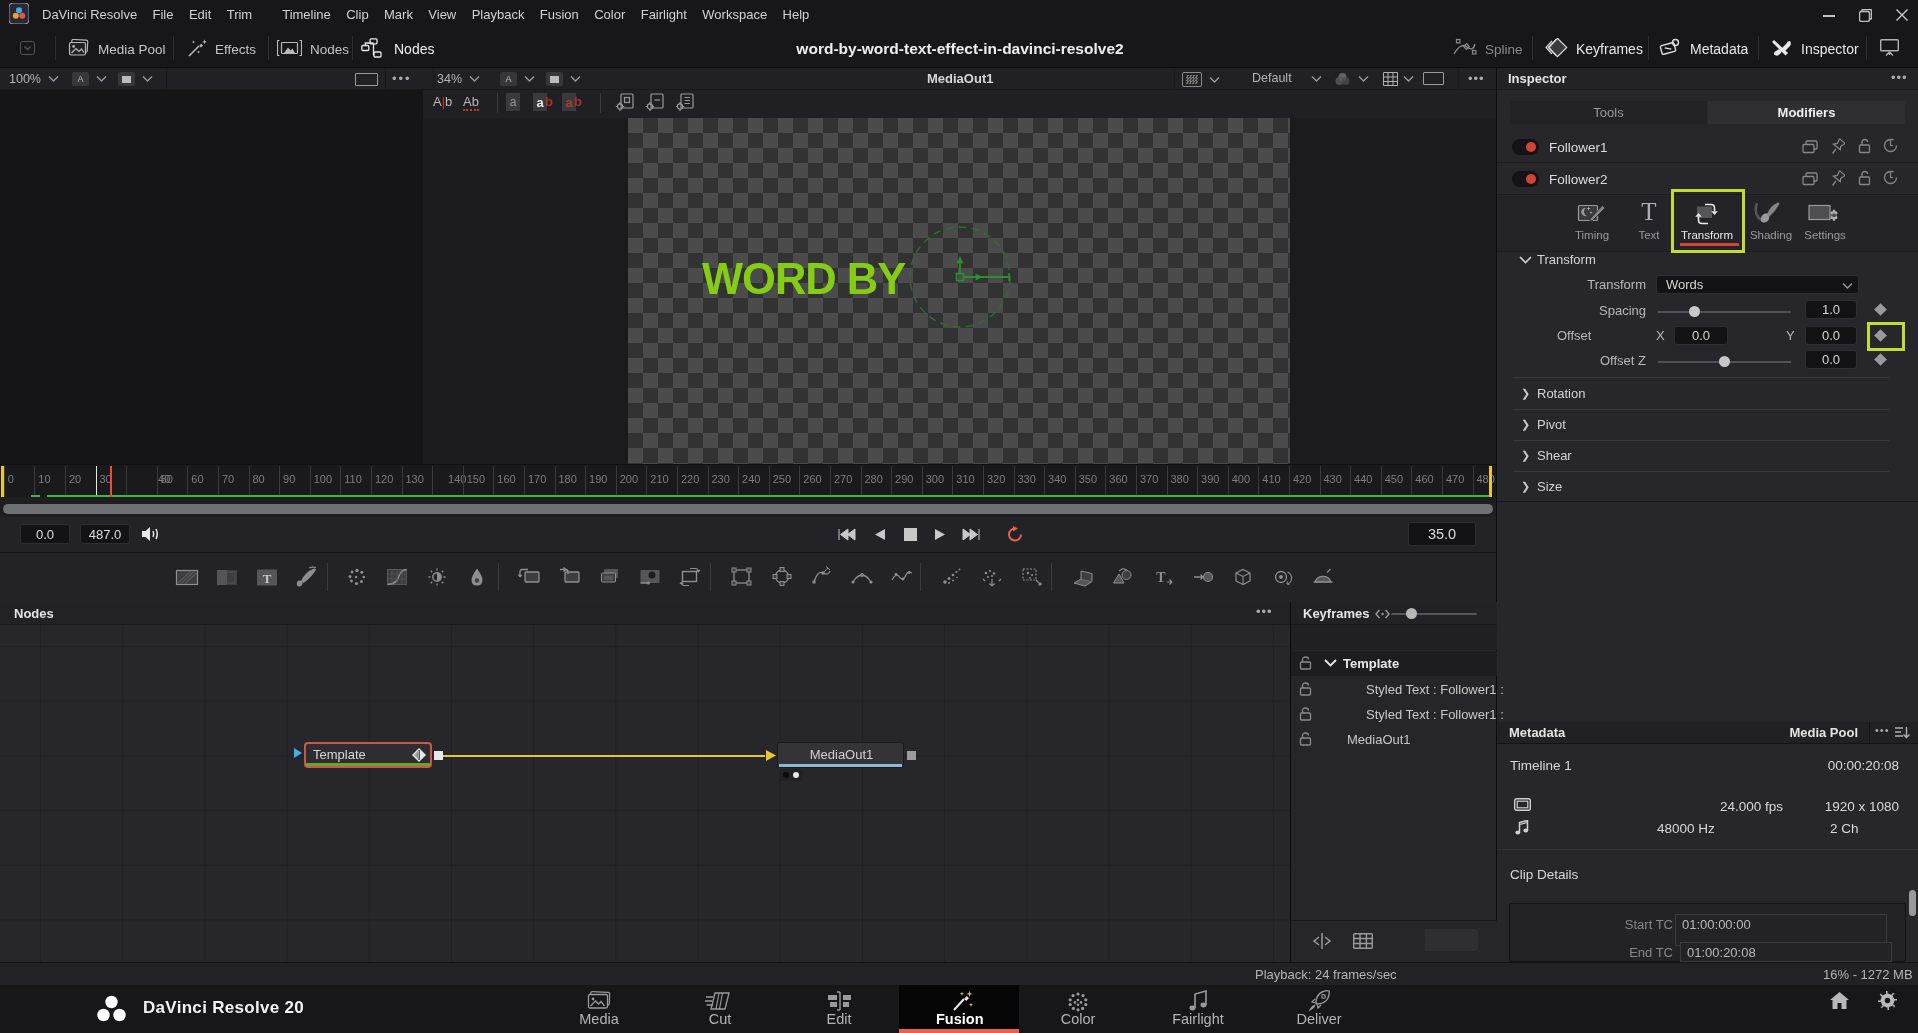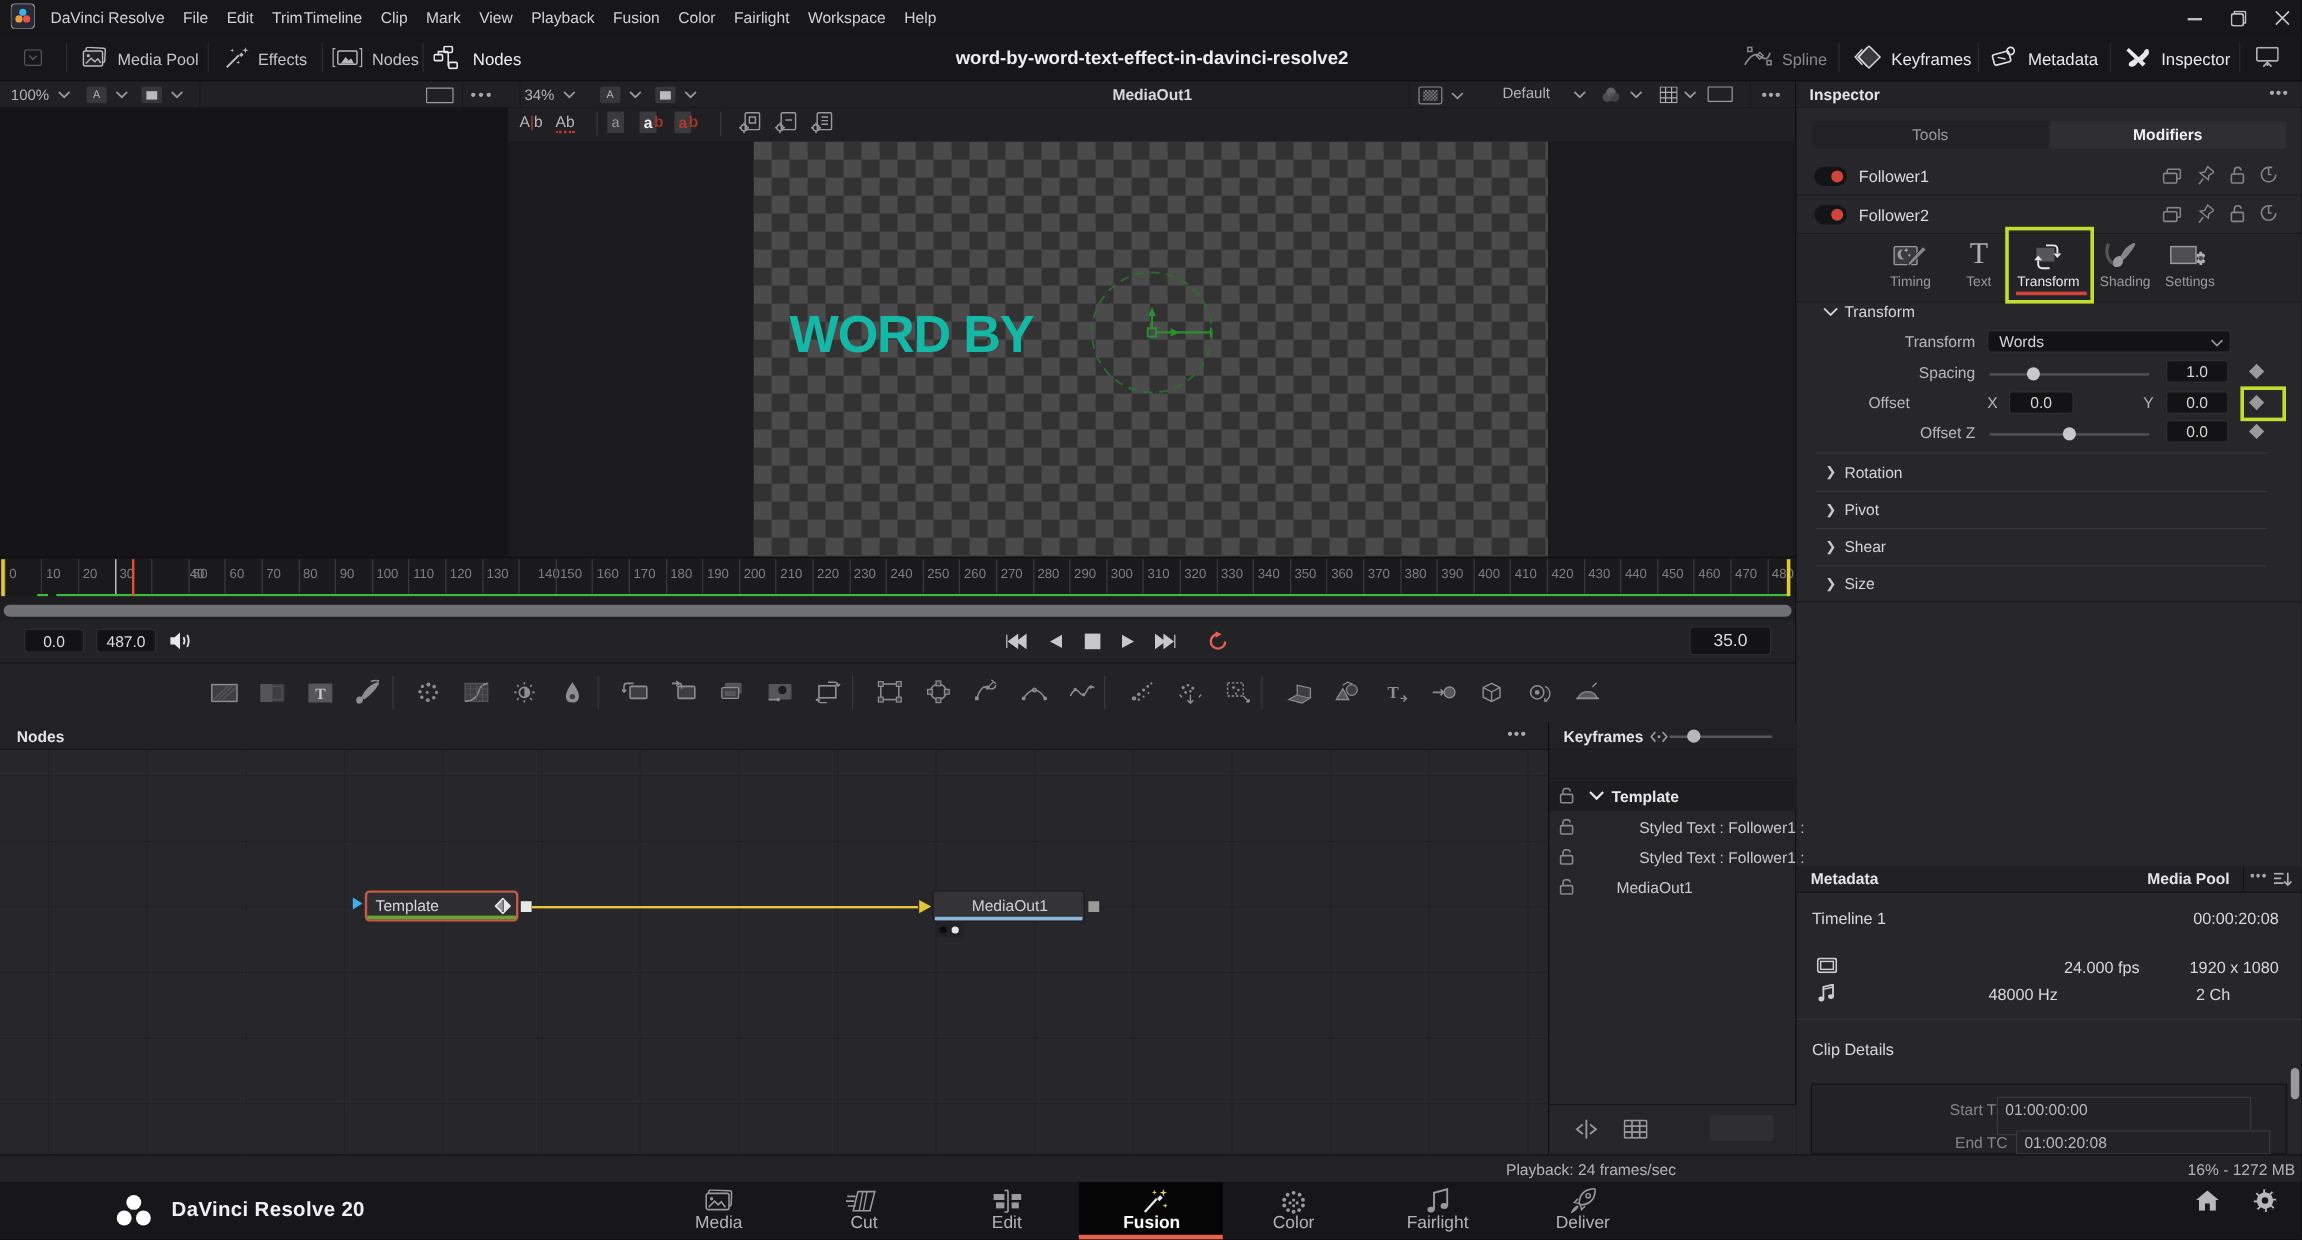--- a/index.html
+++ b/index.html
@@ -15,21 +15,21 @@
   <svg class="abs" style="left:9px;top:3px;" width="20" height="21" viewBox="0 0 20 21">
     <rect x="0" y="0" width="20" height="21" rx="4" fill="#2a2a36" stroke="#9a9aa6" stroke-width="1"></rect>
     <circle cx="10" cy="7.2" r="3" fill="#3bb3e8"></circle>
     <circle cx="6.8" cy="12.8" r="3" fill="#e8a13b"></circle>
     <circle cx="13.2" cy="12.8" r="3" fill="#e85548"></circle>
   </svg>
   <div class="row" style="position:absolute;left:42px;top:0;height:28px;font-size:13px;color:#d2d2d2;">
     <span style="margin-right:15.4px;">DaVinci Resolve</span>
     <span style="margin-right:15.4px;">File</span>
     <span style="margin-right:15.4px;">Edit</span>
-    <span style="margin-right:1px;">Trim</span>
+    <span style="margin-right:30px;">Trim</span>
     <span style="margin-right:15.4px;">Timeline</span>
     <span style="margin-right:15.4px;">Clip</span>
     <span style="margin-right:15.4px;">Mark</span>
     <span style="margin-right:15.4px;">View</span>
     <span style="margin-right:15.4px;">Playback</span>
     <span style="margin-right:15.4px;">Fusion</span>
     <span style="margin-right:15.4px;">Color</span>
     <span style="margin-right:15.4px;">Fairlight</span>
     <span style="margin-right:15.4px;">Workspace</span>
     <span>Help</span>
@@ -230,21 +230,21 @@
       <rect x="6" y="1" width="12" height="14" rx="1" fill="none" stroke="#9a9a9a" stroke-width="1.2"></rect>
       <path d="M9.5 4.5 H15 M9.5 7.5 H15 M9.5 10.5 H15" stroke="#9a9a9a" stroke-width="1.2"></path>
       <circle cx="5" cy="13.5" r="2.6" fill="none" stroke="#9a9a9a" stroke-width="1.2"></circle>
       <path d="M5 9 V11 M5 16 V18 M0.8 13.5 H2.5 M7.5 13.5 H9.2" stroke="#9a9a9a" stroke-width="1.2"></path>
     </svg>
 
   <div class="abs" style="left:423px;top:50px;width:1073px;height:346px;background:#1b1b1e;"></div>
 
   <div class="abs" style="left:628px;top:50px;width:662px;height:346px;background:repeating-conic-gradient(#323232 0 25%,#4b4b4b 0 50%);background-size:30px 30px;"></div>
 
-  <div class="abs" style="left:658px;top:187px;width:230px;height:44px;font-size:43.5px;font-weight:bold;color:#14b8a6;letter-spacing:-1px;white-space:nowrap;">WORD BY</div>
+  <div class="abs" style="left:658px;top:187px;width:230px;height:44px;font-size:43.5px;font-weight:bold;color:#84cc16;letter-spacing:-1px;white-space:nowrap;padding-left:44px;">WORD BY</div>
 
   <svg class="abs" style="left:905px;top:152px;" width="112" height="112" viewBox="0 0 112 112">
     <circle cx="55" cy="57" r="50" fill="none" stroke="#2c6f2c" stroke-width="1.5" stroke-dasharray="7.5 5.5"></circle>
     <rect x="51.5" y="53.5" width="7" height="7" fill="none" stroke="#2c8f2c" stroke-width="1.6"></rect>
     <path d="M55 53 L55 43.5" stroke="#2c8f2c" stroke-width="1.8"></path>
     <path d="M55 36 L58.3 43.5 L51.7 43.5 Z" fill="#2c8f2c"></path>
     <path d="M58.5 57 L104 57" stroke="#2c8f2c" stroke-width="1.8"></path>
     <path d="M104 53 L104 61" stroke="#2c8f2c" stroke-width="1.5"></path>
     <path d="M78 57 L70.5 53.5 L70.5 60.5 Z" fill="#2c8f2c"></path>
   </svg>
@@ -727,21 +727,21 @@
       <ellipse cx="2.8" cy="12.5" rx="2.4" ry="2" fill="#d0d0d0"></ellipse>
       <ellipse cx="10.8" cy="10.5" rx="2.4" ry="2" fill="#d0d0d0"></ellipse>
       <path d="M4.5 4.5 L12.5 2.5" stroke="#d0d0d0" stroke-width="1.2"></path>
     </svg>
   <div class="abs" style="left:160px;top:99px;width:126px;text-align:left;font-size:13.5px;color:#d8d8d8;">48000 Hz</div>
   <div class="abs" style="left:333px;top:99px;font-size:13.5px;color:#d8d8d8;">2 Ch</div>
   <div class="abs" style="left:0;top:127px;width:422px;height:1px;background:#323236;"></div>
   <div class="abs" style="left:13px;top:145px;font-size:13.5px;color:#d8d8d8;">Clip Details</div>
   <div class="abs" style="left:12px;top:181px;width:397px;height:59px;background:#232327;border:1px solid #121214;border-radius:2px;">
     <div class="abs" style="left:108px;top:13px;width:55px;text-align:right;font-size:13px;color:#85858a;">Start TC</div>
-    <div class="abs" style="left:154px;top:10px;width:212px;height:32px;border:1px solid #3a3a3e;background:#232327;">
+    <div class="abs" style="left:165px;top:10px;width:212px;height:32px;border:1px solid #3a3a3e;background:#232327;">
       <div class="abs" style="left:6px;top:2px;font-size:13px;color:#b8b8bc;">01:00:00:00</div>
     </div>
     <div class="abs" style="left:108px;top:41px;width:55px;text-align:right;font-size:13px;color:#85858a;">End TC</div>
     <div class="abs" style="left:170px;top:38px;width:212px;height:20px;border:1px solid #3a3a3e;background:#232327;">
       <div class="abs" style="left:6px;top:2px;font-size:13px;color:#b8b8bc;">01:00:20:08</div>
     </div>
   </div>
   <div class="abs" style="left:412px;top:168px;width:7px;height:26px;border-radius:3.5px;background:#9a9a9e;"></div>
 </div>
 

